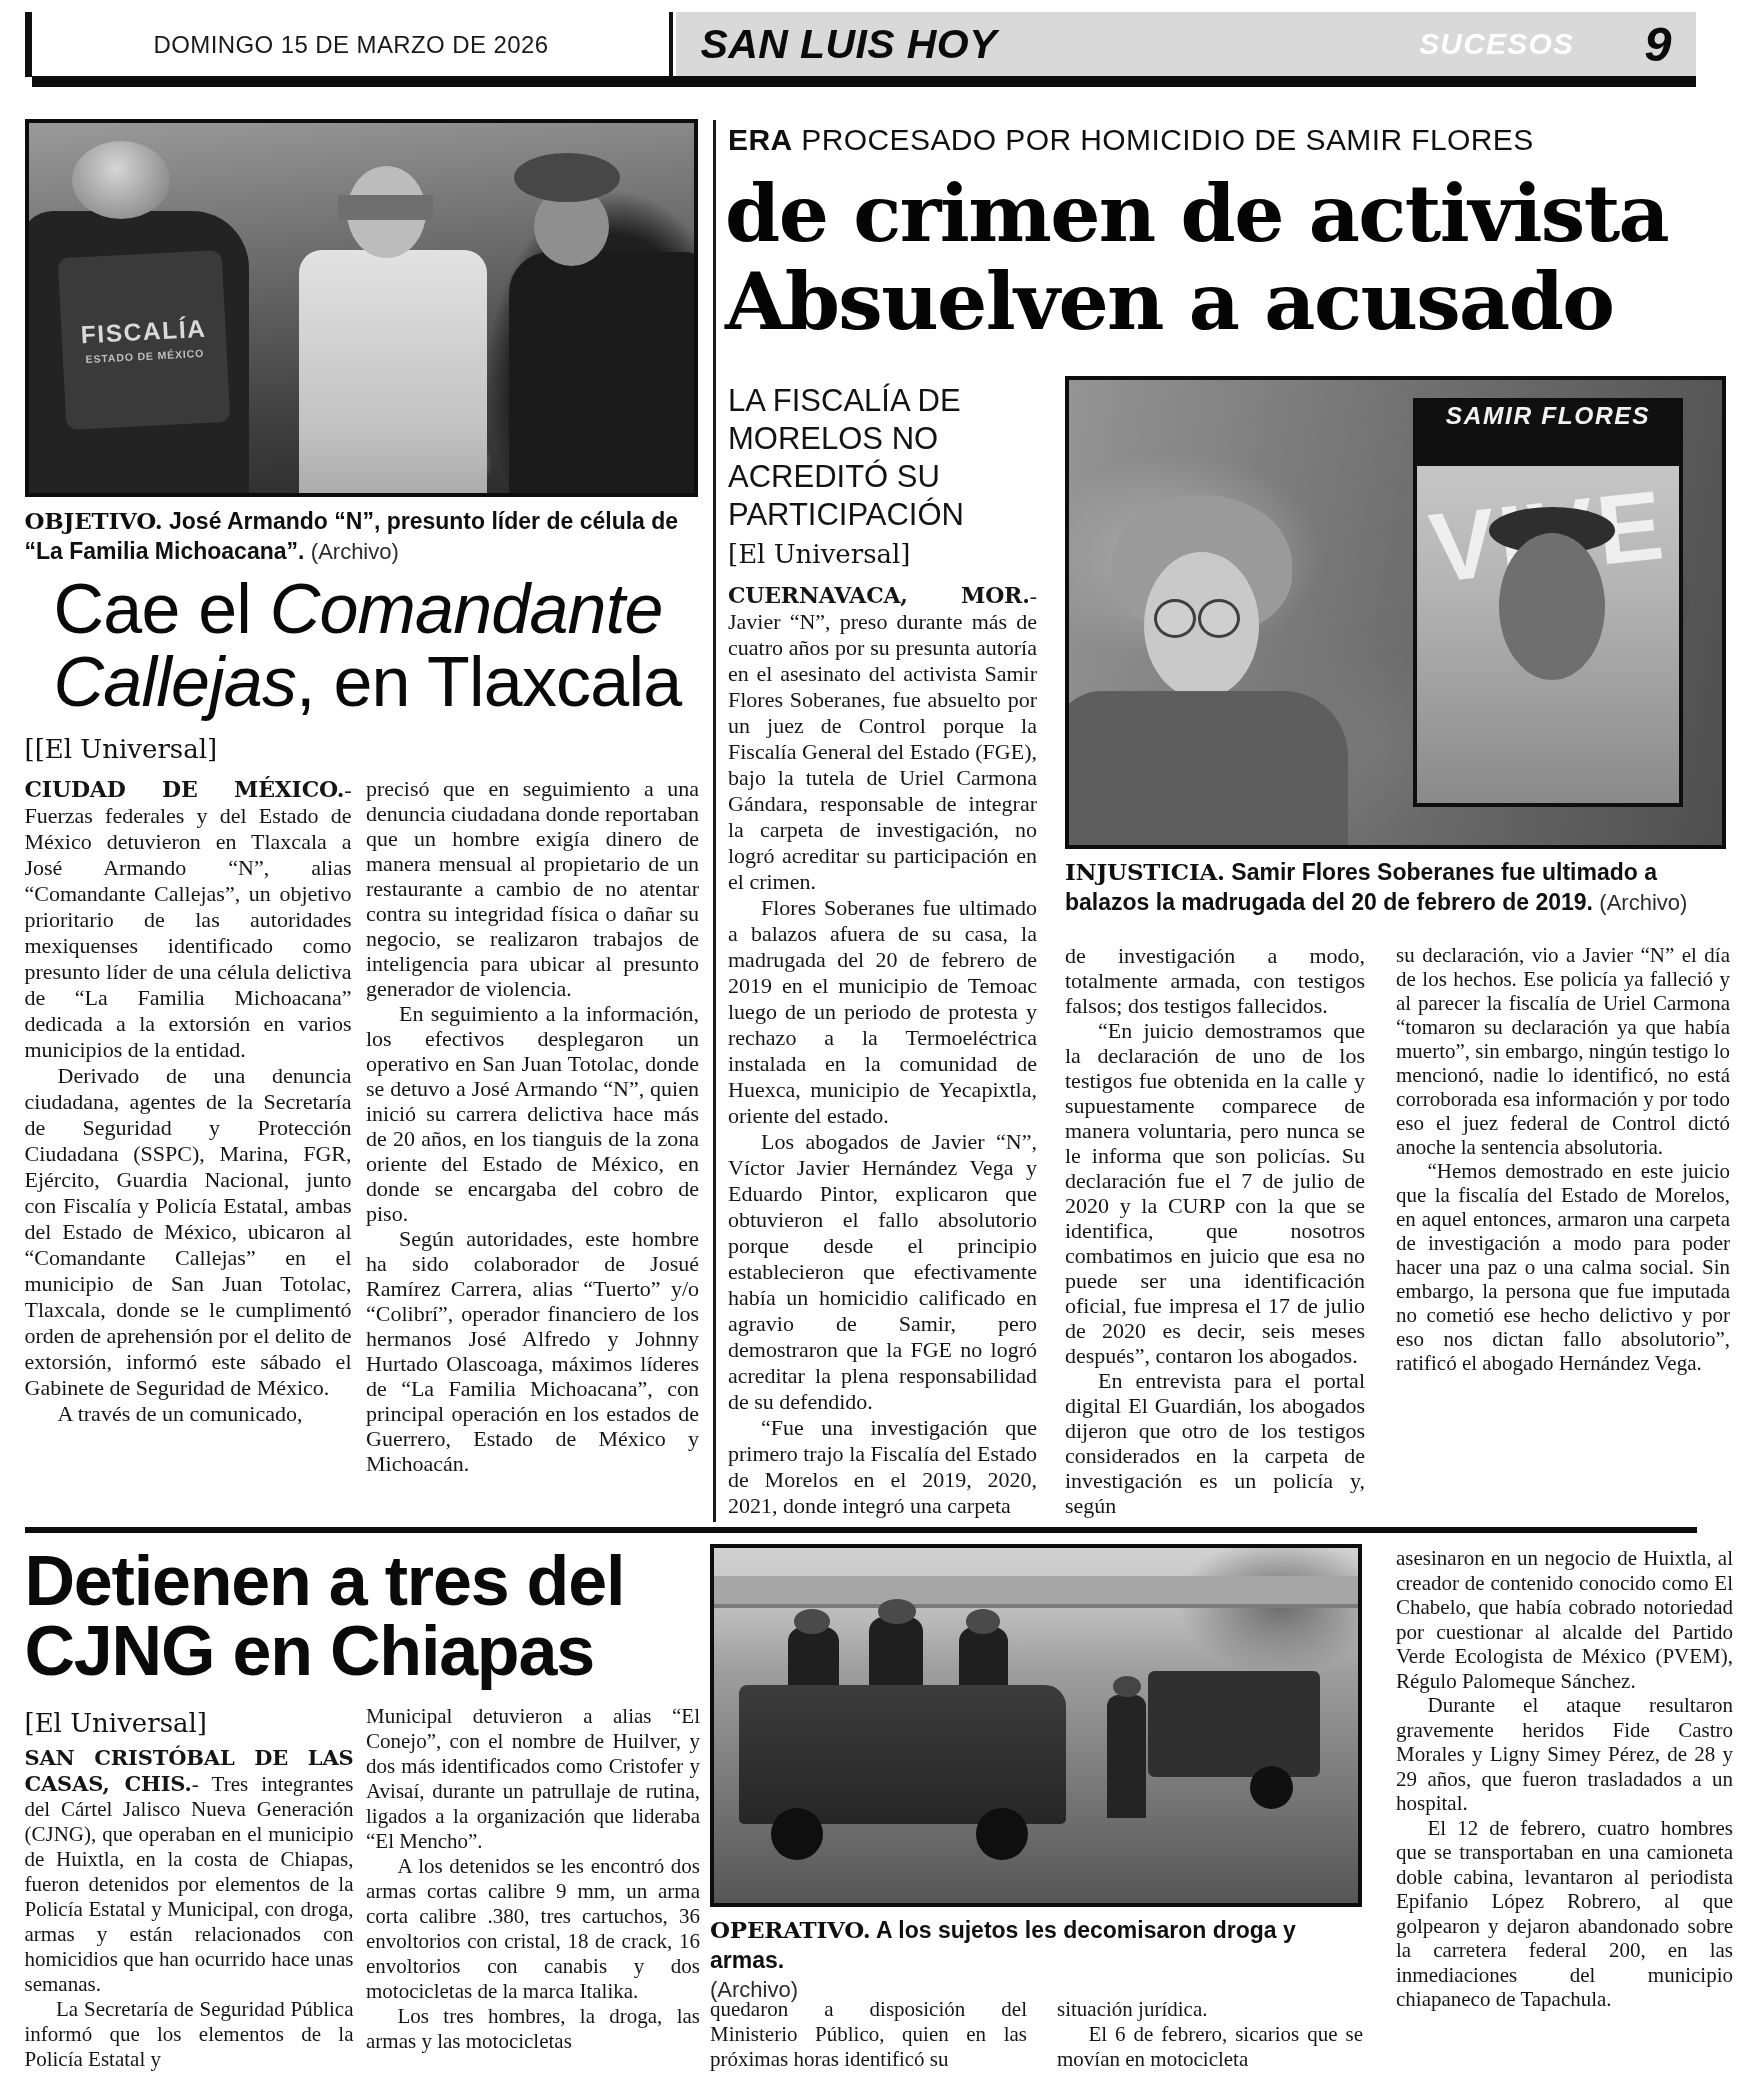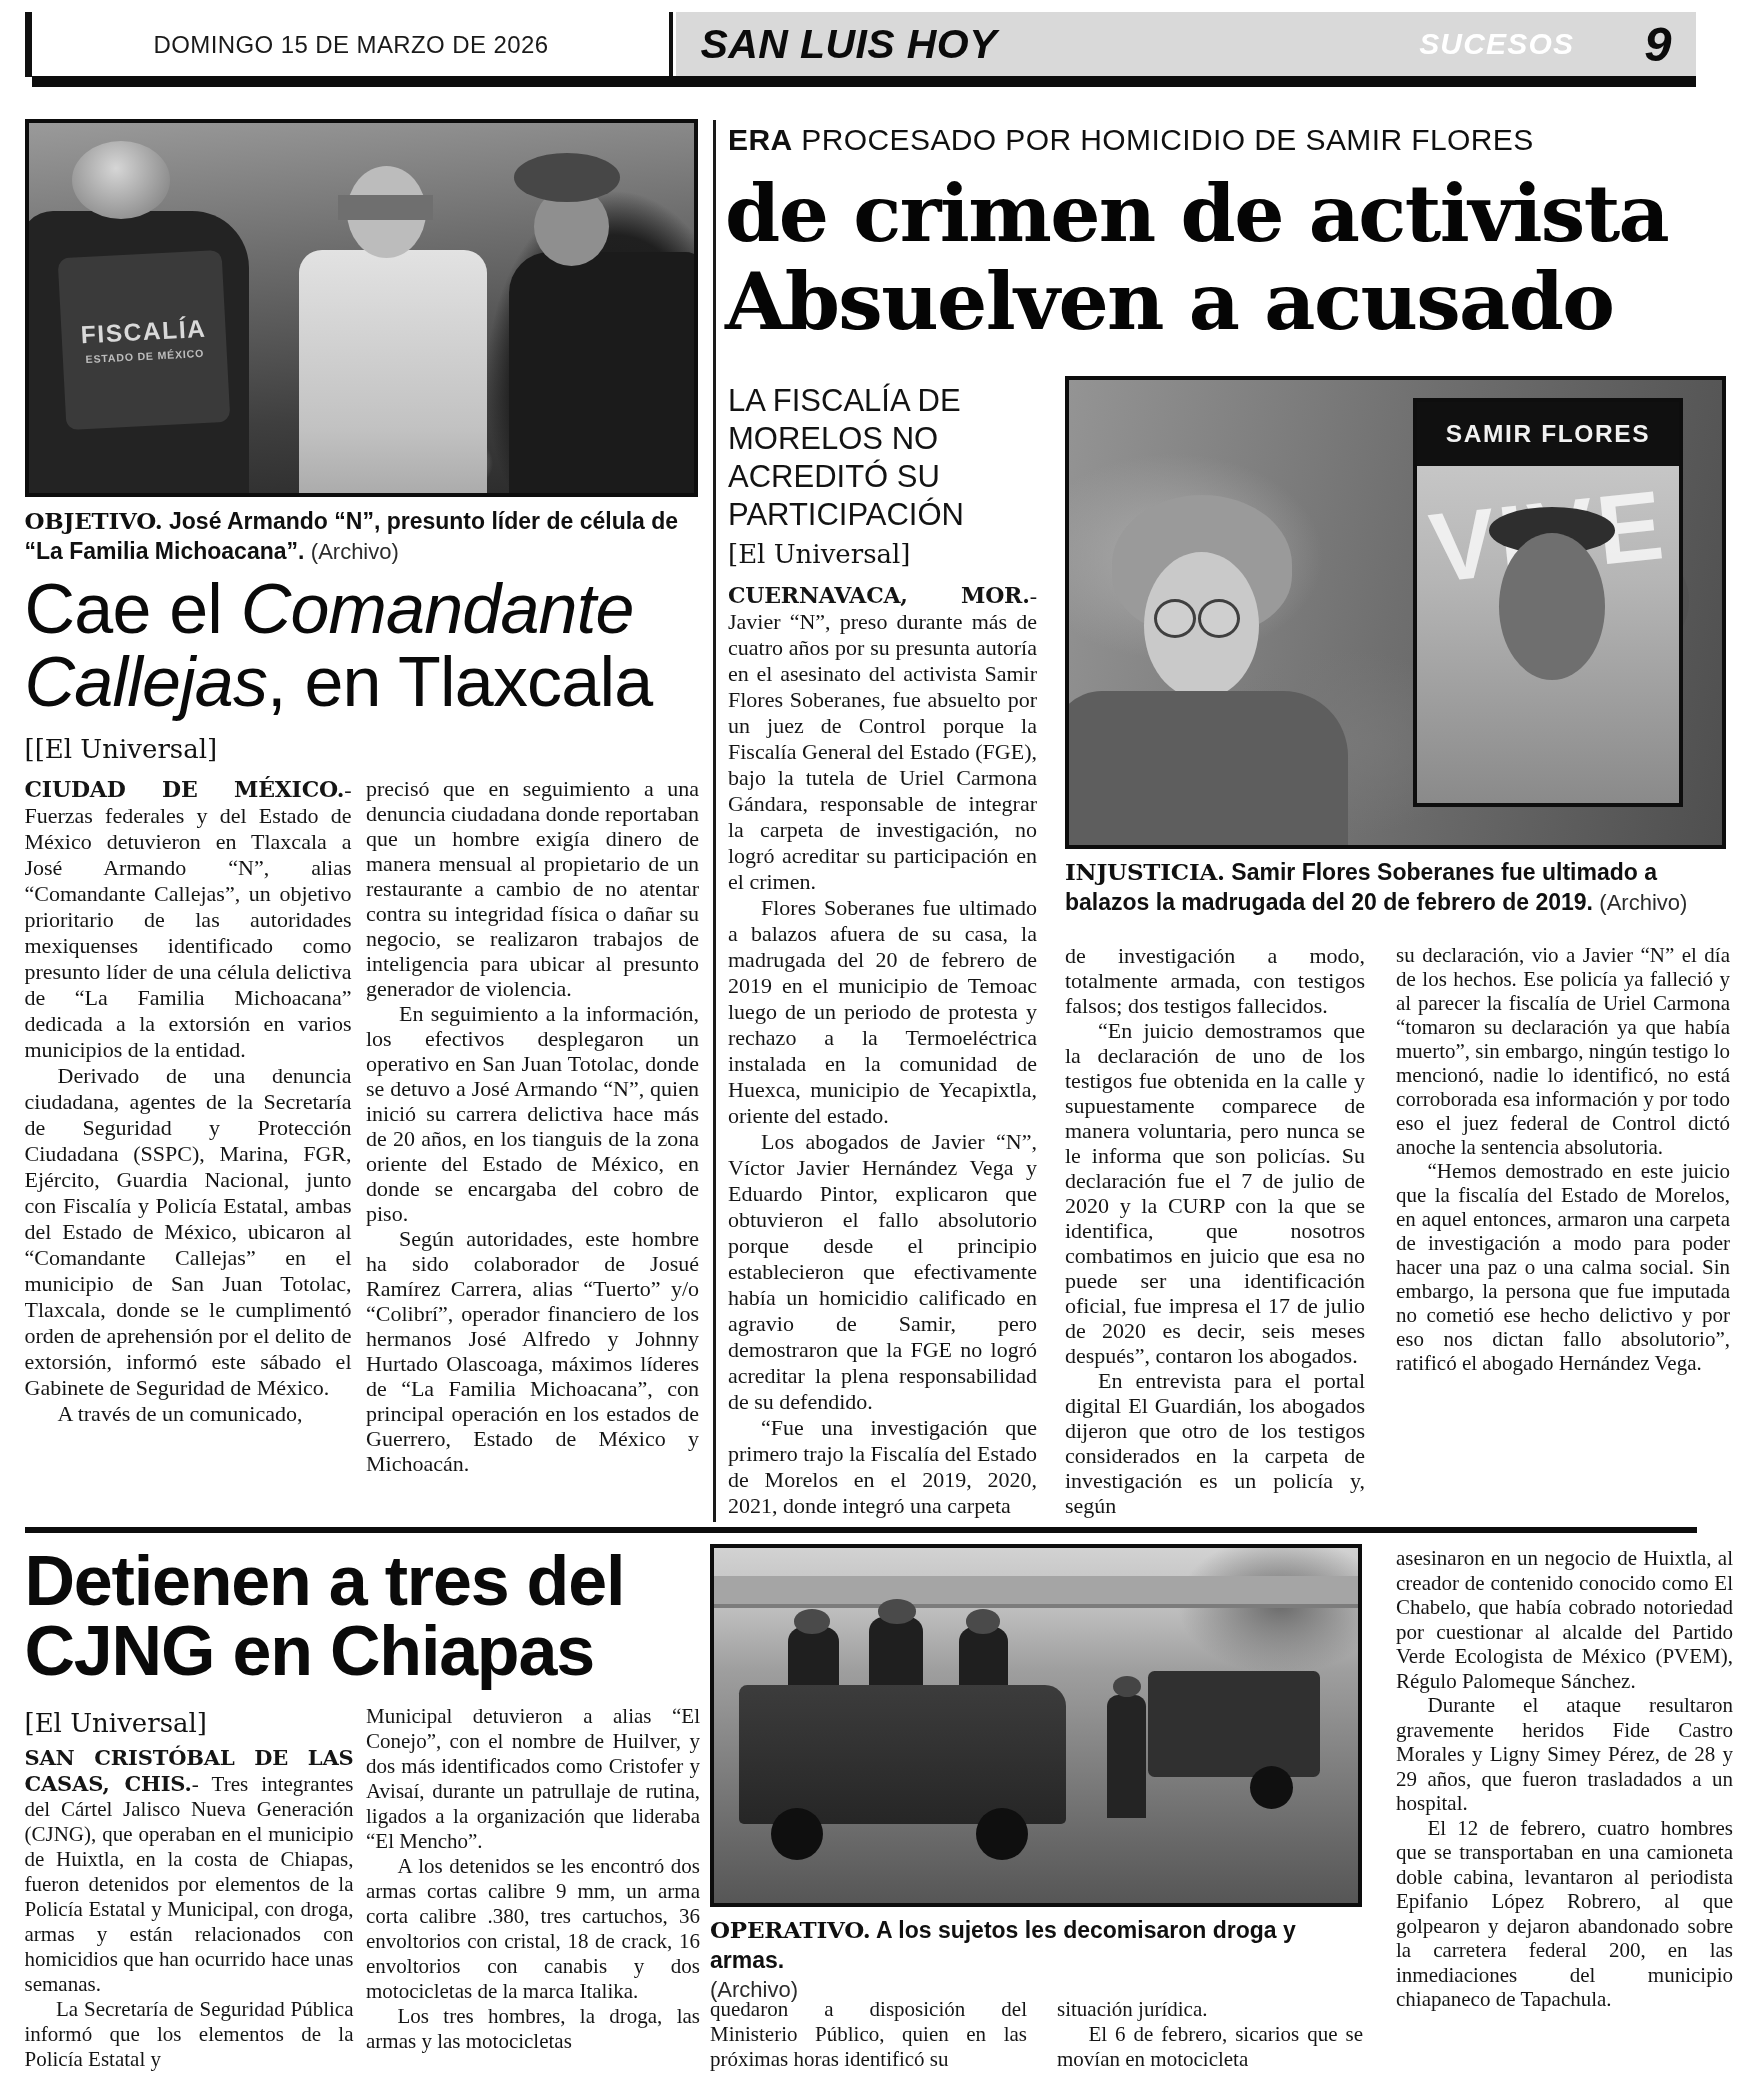--- a/index.html
+++ b/index.html
@@ -14,21 +14,21 @@
   .hdr-gray{background:#d9d9d9;display:flex;align-items:center;padding:0 24.5px;box-sizing:border-box;font-style:italic;}
   .hdr-paper{font-family:"Liberation Sans",sans-serif;font-size:41px;font-weight:800;
              letter-spacing:0.4px;color:#0b0b0b;white-space:nowrap;}
   .hdr-section{margin-left:auto;font-family:"Liberation Sans",sans-serif;font-size:30px;
                font-weight:800;letter-spacing:1.2px;color:#ffffff;white-space:nowrap;}
   .hdr-page{margin-left:70px;font-family:"Liberation Sans",sans-serif;font-size:49px;
             font-weight:800;color:#0b0b0b;}
 
   
   .hl-sans{font-family:"Liberation Sans",sans-serif;color:#0a0a0a;}
-  .hl-cae{font-size:70px;line-height:73px;font-weight:500;letter-spacing:-0.8px;}
+  .hl-cae{font-size:70px;line-height:73px;font-weight:500;letter-spacing:-0.8px;margin-left:29px;}
   .hl-cjng{font-size:70px;line-height:70px;font-weight:600;letter-spacing:-1.2px;}
   .hl-abs{font-family:"DejaVu Serif",serif;font-weight:800;font-size:79px;line-height:88px;
           letter-spacing:-1.6px;color:#050505;}
   .kicker{font-family:"Liberation Sans",sans-serif;font-size:30px;color:#101010;letter-spacing:0.4px;}
   .kicker b{font-weight:800;}
   .deck{font-family:"Liberation Sans",sans-serif;font-size:31px;line-height:38px;color:#131313;}
   .byline{font-family:"DejaVu Serif",serif;font-weight:400;font-size:26px;text-align:left;color:#121212;}
   .cap{font-family:"Liberation Sans",sans-serif;font-weight:700;font-size:23px;line-height:29.5px;color:#101010;}
   .cap .lead{font-family:"DejaVu Serif",serif;font-weight:800;letter-spacing:-0.2px;}
   .cap .credit{font-weight:400;font-size:22px;color:#2c2c2c;}
@@ -76,21 +76,21 @@
       radial-gradient(213px 147px at 16% 38%, #ababab, rgba(171,171,171,0) 70%),
       radial-gradient(180px 131px at 42% 78%, #787878, rgba(120,120,120,0) 72%),
       linear-gradient(100deg,#949494 0%,#6f6f6f 50%,#4f4f4f 100%);}
   .p2-hair{left:43px;top:115px;width:180px;height:139px;border-radius:50% 50% 42% 42%;background:#9a9a9a;}
   .p2-face{left:75px;top:172px;width:115px;height:147px;border-radius:50%;background:#c9c9c9;}
   .p2-glass1,.p2-glass2{width:36px;height:33px;border-radius:50%;border:3.3px solid #3f3f3f;background:rgba(255,255,255,.12);}
   .p2-glass1{left:85px;top:219px;} .p2-glass2{left:129px;top:219px;}
   .p2-shoulder{left:-16.4px;top:311px;width:295px;height:172px;border-radius:49px 65px 0 0;background:#5e5e5e;}
   .p2-poster{left:344px;top:18px;width:270px;height:409px;border:4.1px solid #0e0e0e;box-sizing:border-box;
       background:linear-gradient(180deg,#cfcfcf 0%,#b5b5b5 45%,#8a8a8a 100%);}
-  .p2-poster-strip{left:0;top:0;width:100%;height:64px;background:#101010;display:flex;align-items:center;justify-content:center;}
+  .p2-poster-strip{left:0;top:0;width:100%;height:64px;background:#101010;display:flex;justify-content:center;font-style:italic;}
   .p2-poster-title{font-family:"Liberation Sans",sans-serif;font-weight:800;font-size:24.5px;color:#f2f2f2;letter-spacing:1.6px;}
   .p2-vive{left:0;top:78px;width:100%;text-align:center;font-family:"Liberation Sans",sans-serif;
       font-weight:800;font-size:98px;color:rgba(250,250,250,.82);transform:rotate(-6deg);letter-spacing:3.3px;}
   .p2-pface{left:82px;top:131px;width:106px;height:147px;border-radius:50%;background:#6f6f6f;}
   .p2-phat{left:72px;top:105px;width:126px;height:47px;border-radius:50%;background:#2e2e2e;}
   .p2-crowd1{right:33px;top:172px;width:90px;height:98px;border-radius:50%;background:#525252;}
   .p2-crowd2{right:115px;top:270px;width:123px;height:147px;border-radius:50% 50% 0 0;background:#444444;}
 
   .photo3-bg{inset:0;background:
       radial-gradient(147px 98px at 88% 16%, #6b6b6b, rgba(107,107,107,0) 70%),

